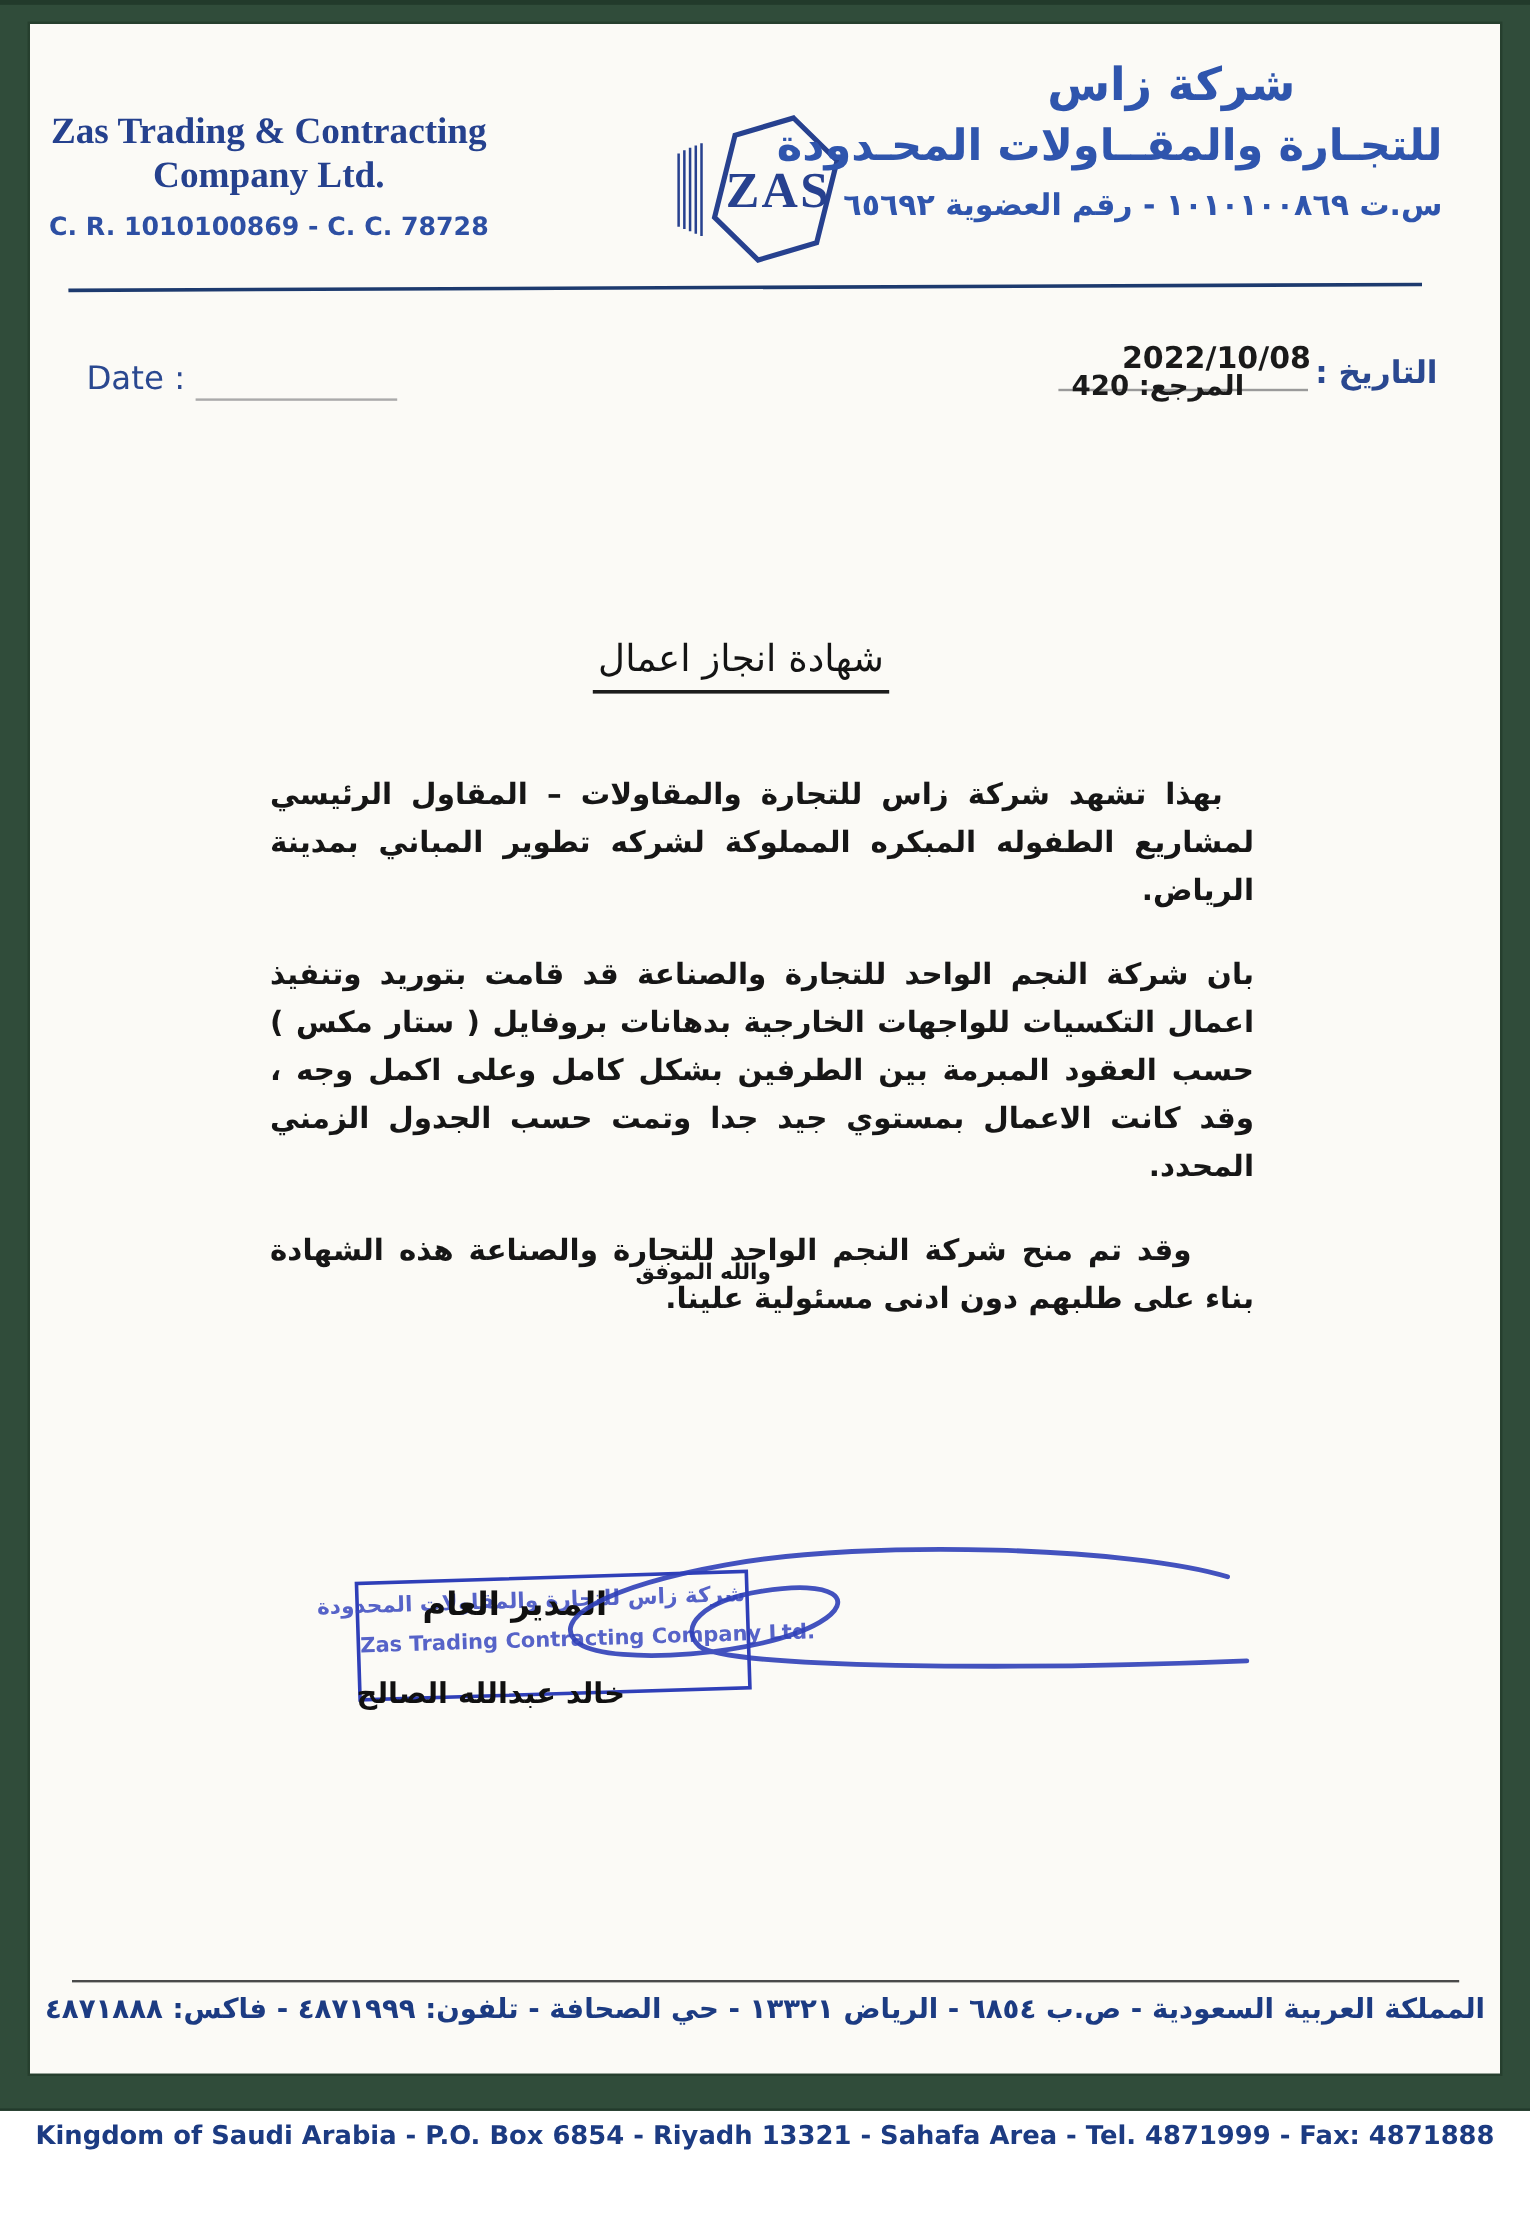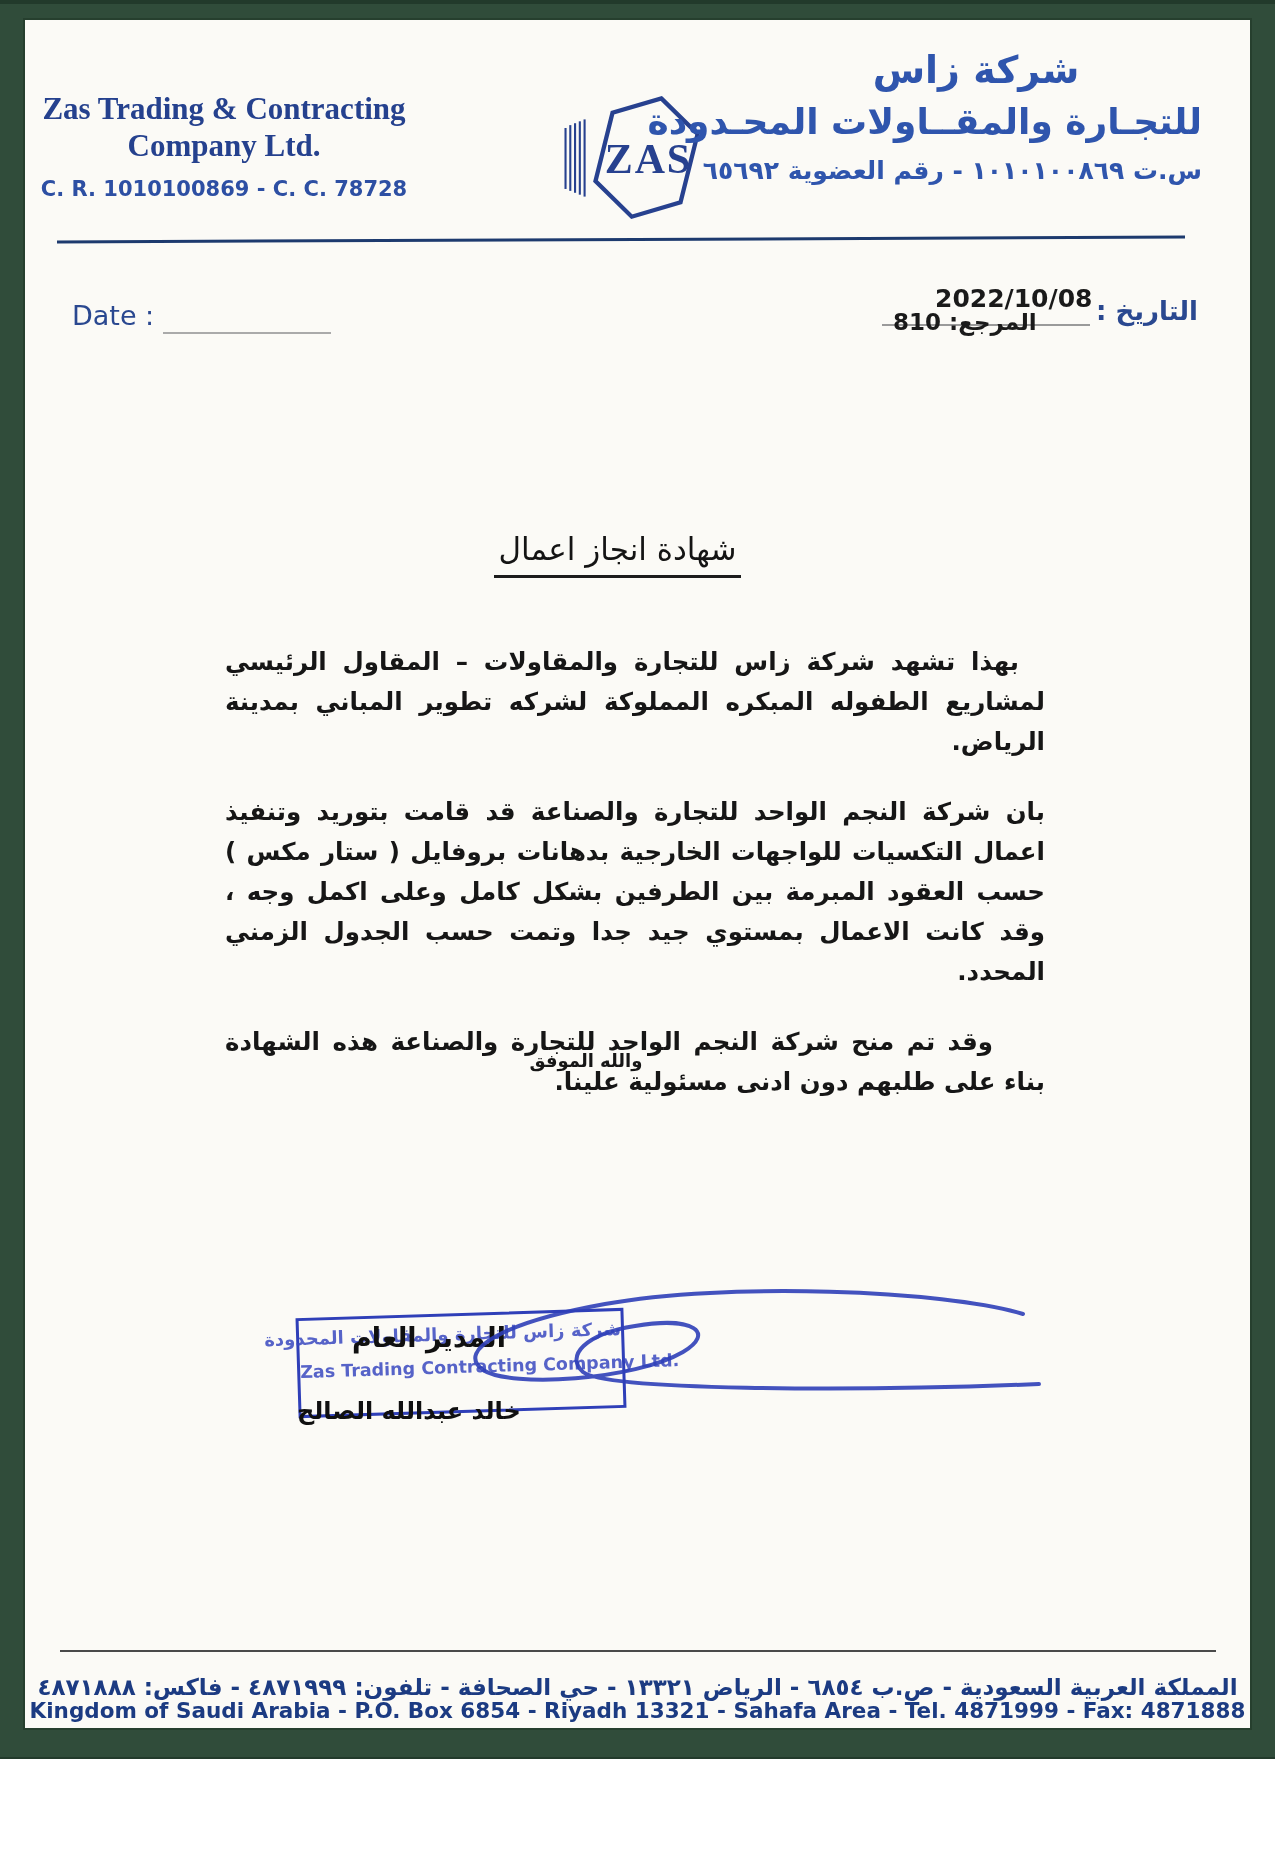--- a/index.html
+++ b/index.html
@@ -47,22 +47,22 @@
   .stamp .sa{font-size:18px;font-weight:bold;direction:rtl;margin-top:7px;white-space:nowrap;opacity:.85;}
   .stamp .se{font-size:17.5px;font-weight:bold;margin-top:13px;white-space:nowrap;opacity:.85;}
   .role{position:absolute;left:352px;top:1322px;direction:rtl;font-size:27px;font-weight:bold;
          color:#101010;z-index:2;}
   .sig-name{position:absolute;left:297px;top:1397px;direction:rtl;font-size:24px;font-weight:bold;
          color:#101010;z-index:2;white-space:nowrap;}
   .sig-svg{position:absolute;left:425px;top:1288px;z-index:3;}
   
   .foot-rule{position:absolute;left:60px;top:1650px;width:1156px;height:2px;background:#4a4a4a;}
   .foot-ar{position:absolute;left:25px;top:1662px;width:1225px;text-align:center;direction:rtl;
-         font-size:23px;font-weight:bold;color:#1c3b82;white-space:nowrap;margin-top:12px;}
-  .foot-en{position:absolute;left:25px;top:1698px;width:1225px;text-align:center;
+         font-size:23px;font-weight:bold;color:#1c3b82;white-space:nowrap;}
+  .foot-en{position:absolute;left:25px;top:1768px;width:1225px;text-align:center;
          font-size:21.5px;font-weight:bold;color:#1c3b82;white-space:nowrap;}
 </style>
 </head>
 <body>
 
 <div class="page">
   <div class="frame"></div>
   <div class="paper"></div>
 
   <div class="hdr-en">
@@ -86,21 +86,21 @@
   <div class="hdr-ar">
     <div class="a1">شركة زاس</div>
     <div class="a2">للتجـارة والمقــاولات المحـدودة</div>
     <div class="a3">س.ت ١٠١٠١٠٠٨٦٩ - رقم العضوية ٦٥٦٩٢</div>
   </div>
 
   <div class="divider"></div>
 
   <div class="date-val">2022/10/08</div>
   <div class="date-rule"></div>
-  <div class="ref">المرجع: 810</div>
+  <div class="ref">المرجع: 420</div>
   <div class="lbl-ar">التاريخ :</div>
   <div class="lbl-en">Date :</div>
   <div class="date-rule-en"></div>
 
   <div class="title-wrap">
     <span>شهادة انجاز اعمال</span>
   </div>
 
   <div class="bodytxt">
     <p class="ind1">بهذا تشهد شركة زاس للتجارة والمقاولات – المقاول الرئيسي لمشاريع الطفوله المبكره المملوكة لشركه تطوير المباني بمدينة الرياض.</p>

